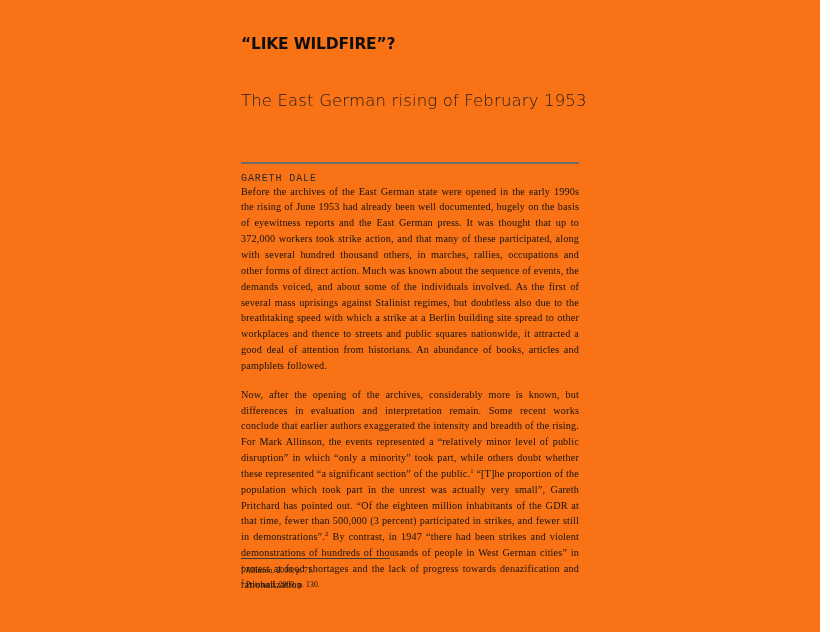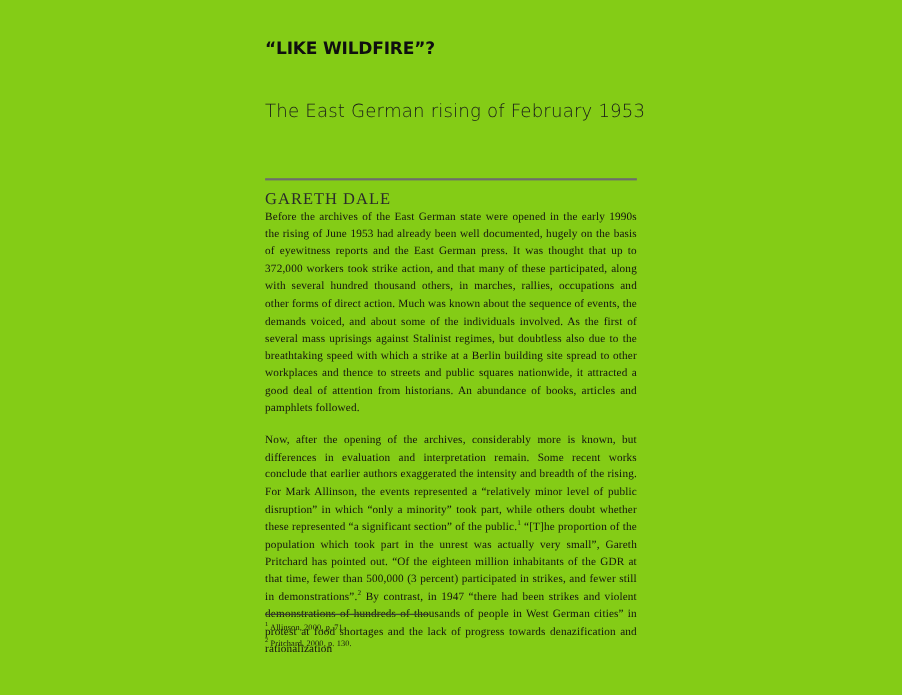--- a/index.html
+++ b/index.html
@@ -12,21 +12,21 @@
     background: #f4f4f4;
     font-family: "Liberation Serif", serif;
     color: #111111;
     overflow: hidden;
   }
 
   .page {
     position: relative;
     width: 820px;
     height: 632px;
-    background: #84cc16;
+    background: #f97316;
   }
 
   .content {
     position: absolute;
     left: 241px;
     top: 0;
     width: 338px;
   }
 
   
@@ -53,23 +53,23 @@
   }
 
   .header-rule {
     margin-top: 51px;
     height: 2px;
     background: #6d6d6d;
     width: 338px;
   }
 
   .author {
-    font-family: Liberation Serif, serif;
+    font-family: Liberation Mono, monospace;
     font-weight: 400;
-    font-size: 15px;
+    font-size: 10px;
     letter-spacing: 0.9px;
     color: #2b2b2b;
     margin-top: 9px;
   }
 
   
   .body-block {
   }
 
   p.para {

